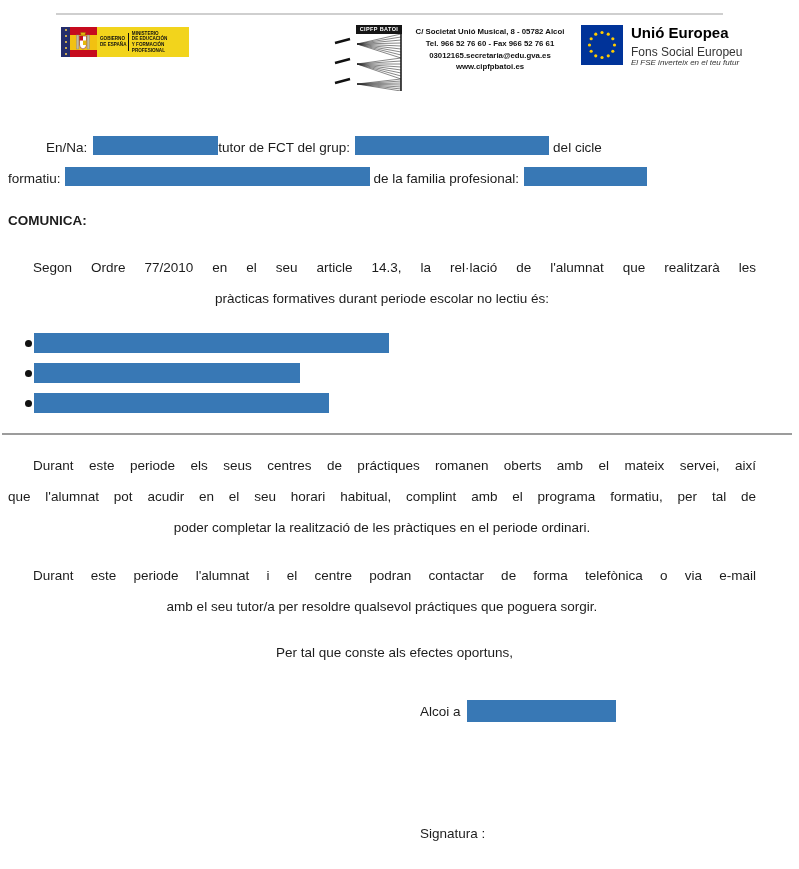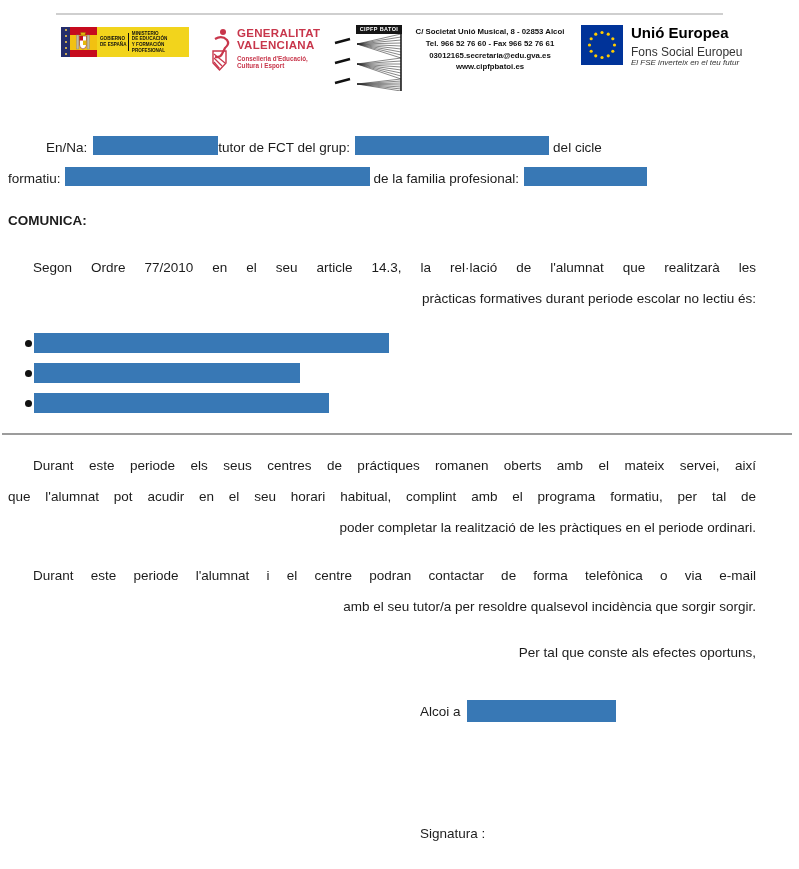--- a/index.html
+++ b/index.html
@@ -54,21 +54,21 @@
   .f-group{width:194px;margin-left:5px;}
   .f-cycle{width:305px;margin-left:4px;}
   .f-family{width:123px;margin-left:5px;}
   .lbl{white-space:nowrap;}
   .ml5{} .ml4{margin-left:4px;}
 
   .comunica{position:absolute;left:8px;top:211px;font-size:13.5px;font-weight:bold;line-height:20px;}
 
   .para{position:absolute;left:8px;width:748px;font-size:13.5px;color:#1c1c1c;}
   .jl{height:31px;line-height:31px;text-align:justify;text-align-last:justify;overflow:hidden;}
-  .jl-last{height:31px;line-height:31px;text-align:right;}
+  .jl-last{height:31px;line-height:31px;text-align:center;}
   .ind{text-indent:25px;}
   .p1{top:252px;} .p2{top:450px;} .p3{top:560px;} .p4{top:637px;}
 
   .bullets{position:absolute;left:25px;top:333px;}
   .bullet-row{display:flex;align-items:center;margin-bottom:10px;height:20px;}
   .dot{width:7px;height:7px;border-radius:50%;background:#111;margin-right:2px;flex:none;}
   .bfld{height:20px;background:#3878b5;}
   .b1{width:355px;} .b2{width:266px;} .b3{width:295px;}
 
   .divider{position:absolute;left:2px;top:433px;width:790px;height:2px;background:#9c9c9c;}
@@ -113,40 +113,20 @@
       </div>
       <div class="es-div"></div>
       <div class="es-min">
         <div>MINISTERIO</div>
         <div>DE EDUCACIÓN</div>
         <div>Y FORMACIÓN PROFESIONAL</div>
       </div>
     </div>
   </div>
 
-  <div class="gva-logo">
-    <svg width="26" height="48" viewBox="0 0 26 48">
-      <circle cx="17" cy="5" r="3" fill="#c8364b"></circle>
-      <path d="M9,12 q7,-4 12,1 q3,4 -2,8 l-3,6 q-2,4 -7,3" fill="none" stroke="#c8364b" stroke-width="2.2"></path>
-      <path d="M7,24 h13 v12 l-6.5,7 l-6.5,-7 z" fill="none" stroke="#c8364b" stroke-width="1.4"></path>
-      <line x1="8" y1="27" x2="19" y2="36" stroke="#c8364b" stroke-width="1.2"></line>
-      <line x1="8" y1="31" x2="16" y2="39" stroke="#c8364b" stroke-width="1.2"></line>
-      <line x1="8" y1="35" x2="13.5" y2="41.5" stroke="#c8364b" stroke-width="1.2"></line>
-    </svg>
-    <div class="gva-text">
-      <div class="gva-title">
-        <div>GENERALITAT</div>
-        <div>VALENCIANA</div>
-      </div>
-      <div class="gva-sub">
-        <div>Conselleria d'Educació,</div>
-        <div>Cultura i Esport</div>
-      </div>
-    </div>
-  </div>
 
   <div class="batoi-logo">
     <svg width="70" height="74" viewBox="0 0 70 74">
       <g stroke="#111" stroke-width="2.4">
         <line x1="1" y1="26" x2="16" y2="22"></line>
         <line x1="1" y1="46" x2="16" y2="42"></line>
         <line x1="1" y1="66" x2="16" y2="62"></line>
       </g>
       <g stroke="#222" stroke-width="0.55">
         <line x1="23" y1="27" x2="67" y2="17"></line>
@@ -173,21 +153,21 @@
         <line x1="23" y1="67" x2="67" y2="70"></line>
           <line x1="23" y1="67" x2="67" y2="72"></line>
         <line x1="23" y1="67" x2="67" y2="74"></line>
       </g>
       <line x1="67" y1="17" x2="67" y2="74" stroke="#111" stroke-width="1.5"></line>
     </svg>
     <div class="batoi-bar">CIPFP BATOI</div>
   </div>
 
   <div class="address">
-    <div>C/ Societat Unió Musical, 8 - 02853 Alcoi</div>
+    <div>C/ Societat Unió Musical, 8 - 05782 Alcoi</div>
     <div>Tel. 966 52 76 60 - Fax 966 52 76 61</div>
     <div>03012165.secretaria@edu.gva.es</div>
     <div>www.cipfpbatoi.es</div>
   </div>
 
   <svg class="eu-flag" viewBox="0 0 42 40">
     <rect x="0" y="0" width="42" height="40" fill="#003399"></rect>
     <g fill="#ffcc00">
       <circle cx="21" cy="7.5" r="1.6"></circle>
         <circle cx="27.25" cy="9.17" r="1.6"></circle>
@@ -248,21 +228,21 @@
   <div class="divider"></div>
 
   <div class="para p2">
     <div class="jl ind">Durant este periode els seus centres de práctiques romanen oberts amb el mateix servei, així</div>
     <div class="jl">que l'alumnat pot acudir en el seu horari habitual, complint amb el programa formatiu, per tal de</div>
     <div class="jl-last">poder completar la realització de les pràctiques en el periode ordinari.</div>
   </div>
 
   <div class="para p3">
     <div class="jl ind">Durant este periode l'alumnat i el centre podran contactar de forma telefònica o via e-mail</div>
-    <div class="jl-last">amb el seu tutor/a per resoldre qualsevol incidència que sorgir sorgir.</div>
+    <div class="jl-last">amb el seu tutor/a per resoldre qualsevol práctiques que poguera sorgir.</div>
   </div>
 
   <div class="para p4">
     <div class="jl-last ind">Per tal que conste als efectes oportuns,</div>
   </div>
 
   <div class="closing">
     <span class="lbl">Alcoi a</span>
     <span class="f-date"></span>
   </div>

